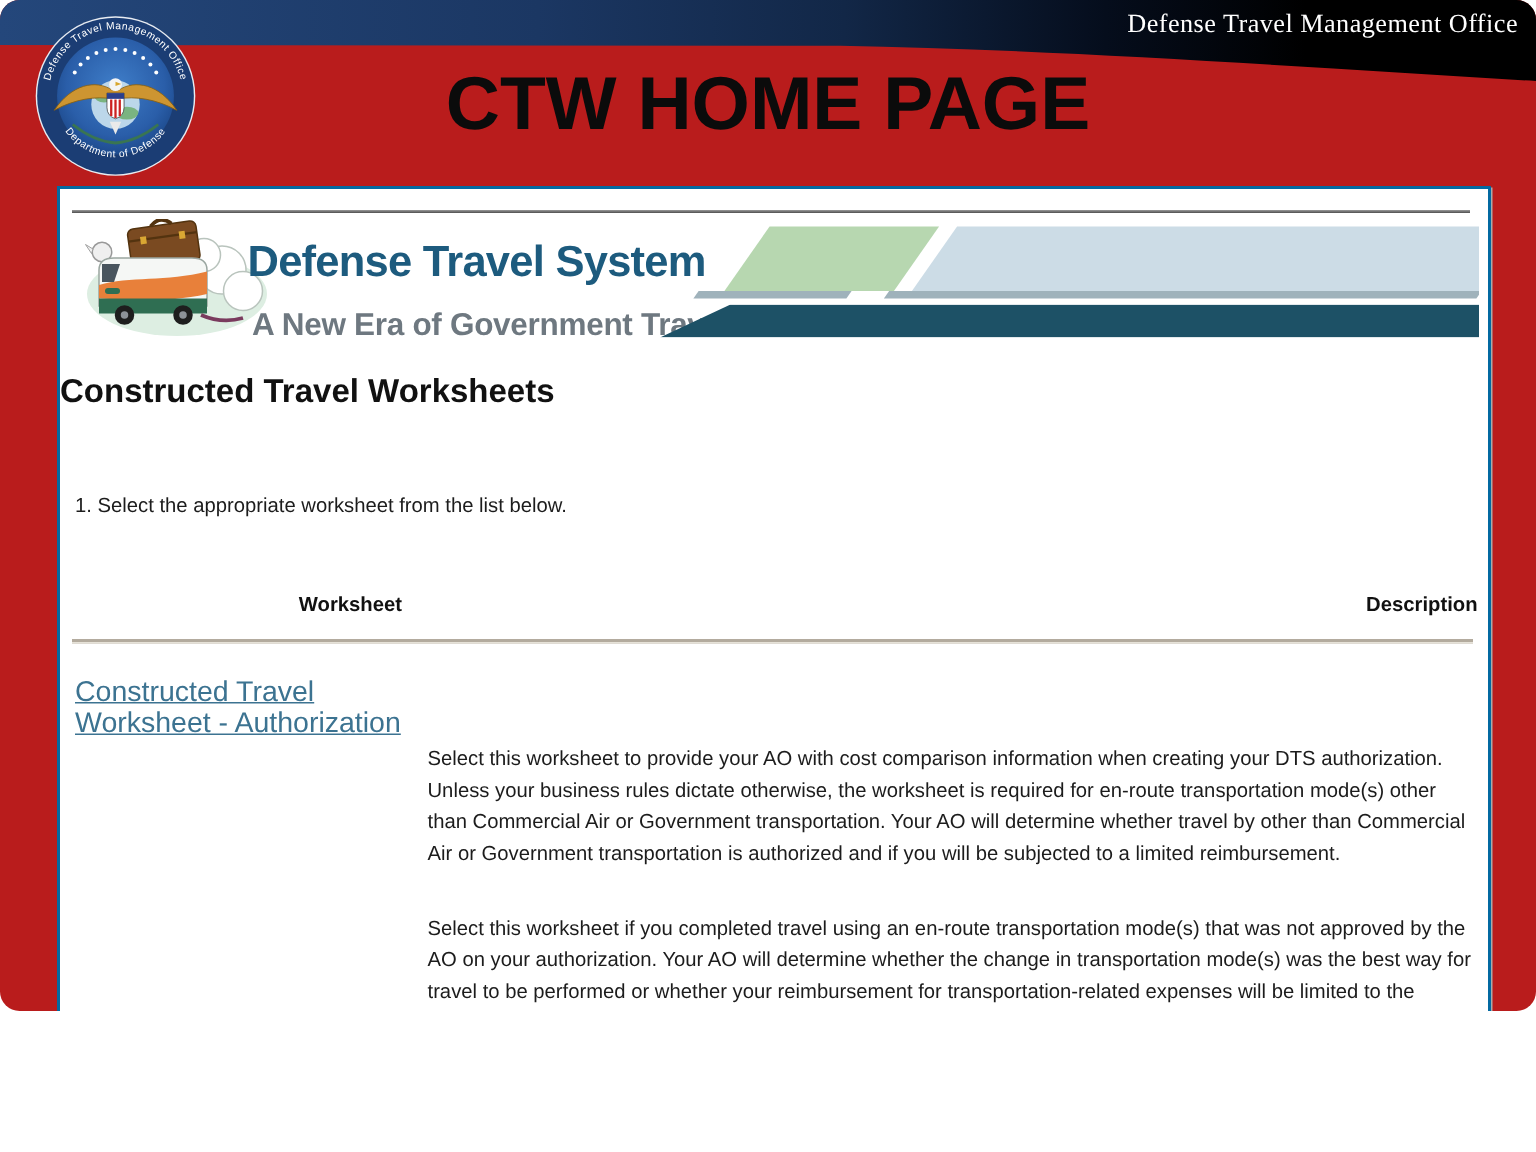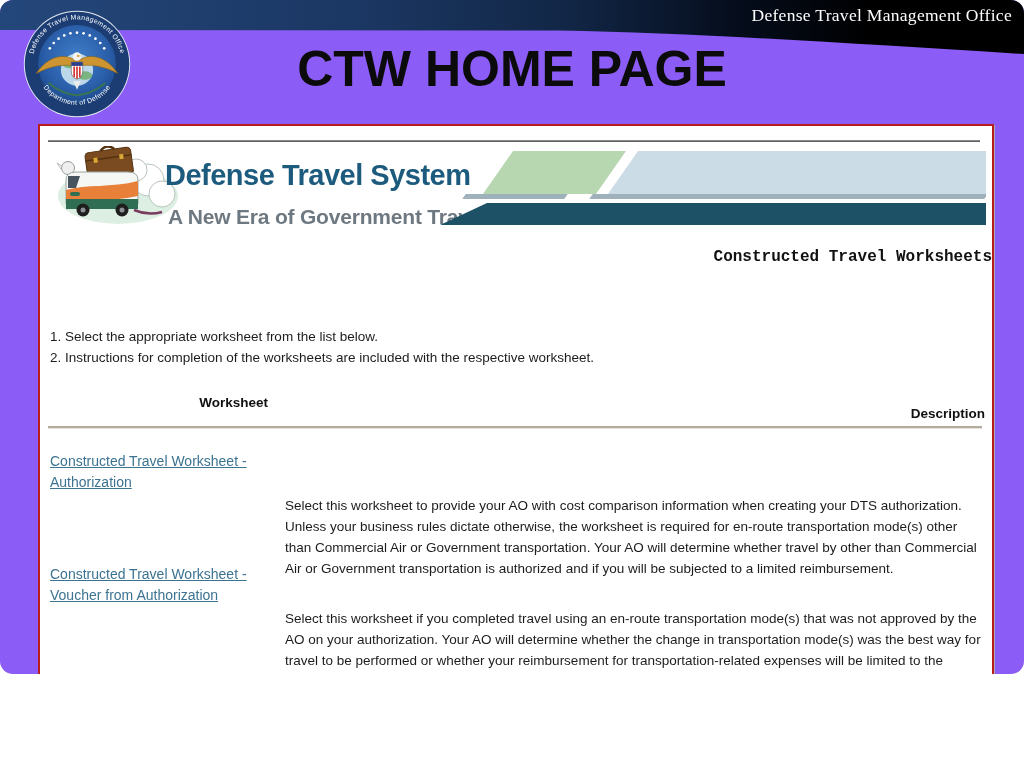--- a/index.html
+++ b/index.html
@@ -1,29 +1,29 @@
 <!DOCTYPE html>
 <html><head>
 <meta charset="utf-8">
 <style>
   html,body{margin:0;padding:0;background:#fff;}
-  .slide{position:relative;width:1024px;height:674px;background:#8b5cf6;overflow:hidden;
+  .slide{position:relative;width:1024px;height:674px;background:#b91c1c;overflow:hidden;
          font-family:"Liberation Sans",sans-serif;border-radius:13px;}
 
   
   .topbanner-svg{position:absolute;left:0;top:0;width:1024px;height:60px;display:block;}
   .banner-text{position:absolute;top:5px;right:12px;color:#fff;
                font-family:"Liberation Serif",serif;font-size:17.5px;letter-spacing:.3px;}
   .seal-svg{position:absolute;left:20px;top:7px;width:114px;height:114px;z-index:5;}
   .slide-title{position:absolute;left:0;top:40px;width:1024px;text-align:center;
                font-size:50px;font-weight:bold;color:#0b0b0b;letter-spacing:0px;}
 
   
   .shot{position:absolute;left:38px;top:124px;width:952px;height:624px;background:#fff;
-        border:2px solid #b91c1c;box-shadow:1px 1px 0 #aaa;}
+        border:2px solid #0369a1;box-shadow:1px 1px 0 #aaa;}
   .inner-topline{position:absolute;left:8px;top:14px;width:932px;height:2px;
                  background:linear-gradient(#9a9a9a,#4f4f4f);}
 
   
   .dts-logo{position:absolute;left:16px;top:20px;width:130px;height:86px;}
   .dts-title{position:absolute;left:125px;top:33px;font-size:29px;font-weight:bold;
              color:#1d5b7e;letter-spacing:-.5px;}
   .dts-subtitle{position:absolute;left:128px;top:79px;font-size:21px;font-weight:bold;
                 color:#6e7880;letter-spacing:-.2px;}
 
@@ -32,30 +32,30 @@
   .skew35{transform:skewX(-35deg);}
   .skew30{transform:skewX(-30deg);}
   .st-green{left:458px;top:25px;width:113px;height:43px;background:#b7d7b0;}
   .st-blue{left:583px;top:25px;width:380px;height:43px;background:#ccdce6;}
   .st-thinA{left:424px;top:68px;width:102px;height:5px;background:#9fb2bb;}
   .st-thinB{left:551px;top:68px;width:395px;height:5px;background:#9fb2bb;}
   .st-teal{left:400px;top:77px;width:546px;height:22px;background:#1d5166;
            clip-path:polygon(47px 0,100% 0,100% 100%,0 100%);}
 
   
-  .page-heading{position:absolute;left:0;top:122px;width:100%;text-align:right;
-                font-size:16px;font-weight:bold;color:#111;font-family:Liberation Mono, monospace;}
+  .page-heading{position:absolute;left:0;top:122px;width:100%;text-align:left;
+                font-size:22px;font-weight:bold;color:#111;}
   .instr{position:absolute;left:10px;font-size:13.5px;color:#1c1c1c;margin-top:16px;}
   .instr1{top:187px;} .instr2{top:208px;}
   .col-head{position:absolute;top:269px;font-size:13.5px;font-weight:bold;color:#111;
             text-align:right;}
-  .col-head.w{left:10px;width:218px;} .col-head.d{left:245px;width:700px;margin-top:11px;}
+  .col-head.w{left:10px;width:218px;} .col-head.d{left:245px;width:700px;}
   .rule{position:absolute;left:8px;top:300px;width:934px;height:2px;background:#b3ab9e;
         border-bottom:1px solid #e6e2d8;}
-  .row-link{position:absolute;left:10px;width:225px;font-size:14px;line-height:21px;}
+  .row-link{position:absolute;left:10px;width:225px;font-size:19px;line-height:21px;}
   .row-link a{color:#3c7391;text-decoration:underline;}
   .row-desc{position:absolute;left:245px;width:702px;font-size:13.5px;line-height:21px;
             color:#1c1c1c;margin-top:44px;}
   .r1{top:325px;} .r2{top:438px;}
 
   
   .stripes-bottom{position:absolute;left:0;top:580px;width:946px;height:44px;overflow:hidden;}
   .fb{position:absolute;top:2px;height:15px;}
   .fb-gray{left:15px;width:237px;background:#c5ced2;}
   .fb-green{left:271px;width:148px;background:#b7d7b0;}
@@ -178,34 +178,30 @@
     <div class="stripes-top">
       <div class="stripe st-green skew35"></div>
       <div class="stripe st-blue skew35"></div>
       <div class="stripe st-thinA skew35"></div>
       <div class="stripe st-thinB skew35"></div>
       <div class="stripe st-teal"></div>
     </div>
 
     <div class="page-heading">Constructed Travel Worksheets</div>
     <div class="instr instr1">1. Select the appropriate worksheet from the list below.</div>
-    <div class="instr instr2">2. Instructions for completion of the worksheets are included with the respective worksheet.</div>
 
     <div class="col-head w">Worksheet</div>
     <div class="col-head d">Description</div>
     <div class="rule"></div>
 
     <div class="row-link r1">
       <a href="#">Constructed Travel Worksheet - Authorization</a>
     </div>
     <div class="row-desc r1">Select this worksheet to provide your AO with cost comparison information when creating your DTS authorization. Unless your business rules dictate otherwise, the worksheet is required for en-route transportation mode(s) other than Commercial Air or Government transportation. Your AO will determine whether travel by other than Commercial Air or Government transportation is authorized and if you will be subjected to a limited reimbursement.</div>
 
-    <div class="row-link r2">
-      <a href="#">Constructed Travel Worksheet - Voucher from Authorization</a>
-    </div>
     <div class="row-desc r2">Select this worksheet if you completed travel using an en-route transportation mode(s) that was not approved by the AO on your authorization. Your AO will determine whether the change in transportation mode(s) was the best way for travel to be performed or whether your reimbursement for transportation-related expenses will be limited to the originally authorized mode(s).</div>
 
     <div class="stripes-bottom">
       <div class="fb fb-gray skew30"></div>
       <div class="fb fb-green skew30"></div>
       <div class="fb fb-blue skew30"></div>
       <div class="ft ft-a skew30"></div>
       <div class="ft ft-b skew30"></div>
       <div class="ft ft-c skew30"></div>
       <div class="fteal"></div>

